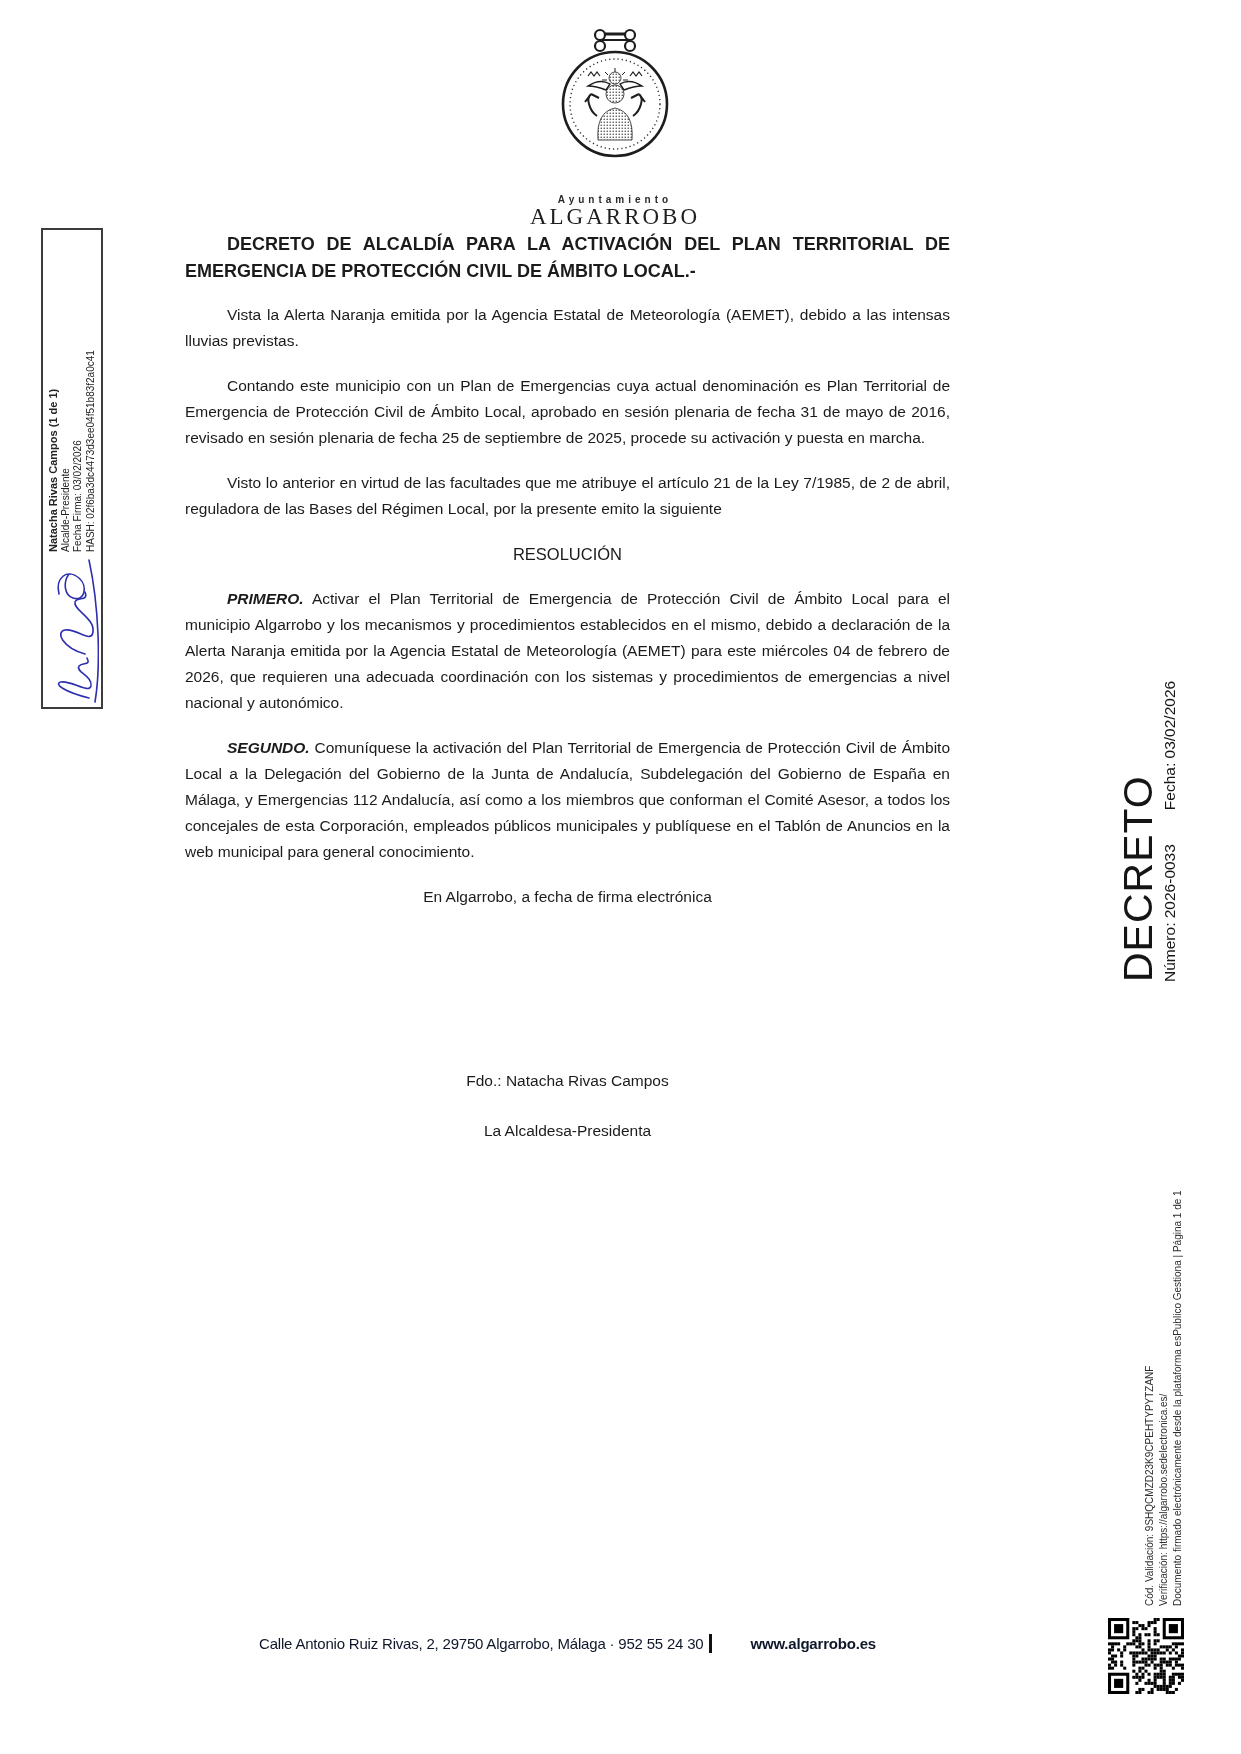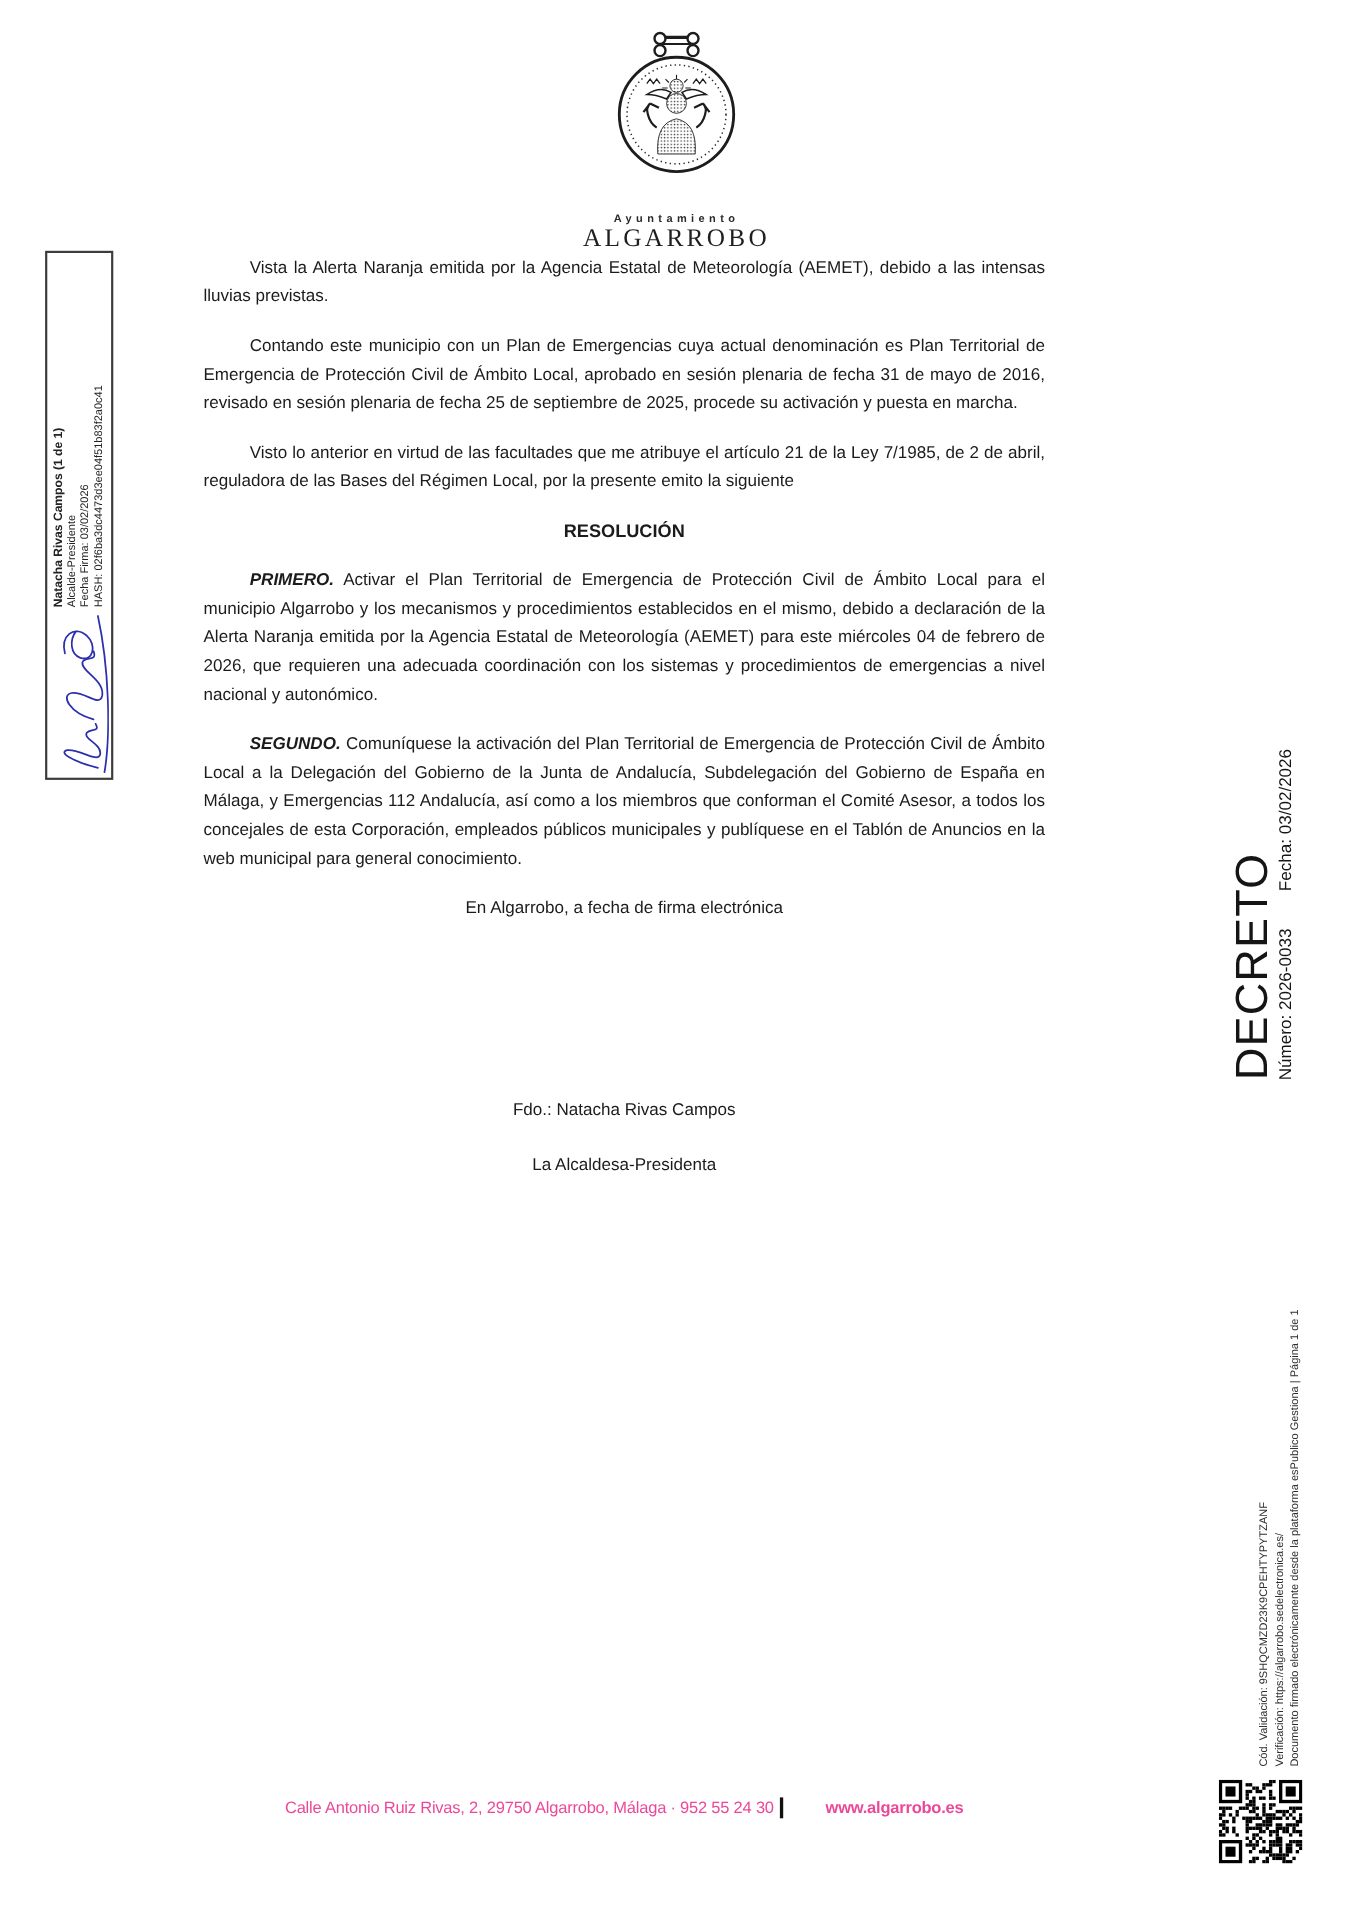--- a/index.html
+++ b/index.html
@@ -25,21 +25,21 @@
   .doc-body {
     position:absolute; left:185px; top:231px; width:765px;
     font-size:15.5px; line-height:26px; text-align:justify;
   }
   .doc-title {
     font-weight:bold; font-size:18px; line-height:27px; text-indent:42px;
     margin-bottom:17px; text-align:justify;
   }
   .para { text-indent:42px; margin-bottom:19px; }
   .para .lead { font-weight:bold;font-style:italic; }
-  .res-heading { text-align:center; font-weight:bold; font-size:16.5px; margin-bottom:19px; text-indent:0; }
+  .res-heading { text-align:center; font-weight:normal; font-size:16.5px; margin-bottom:19px; text-indent:0; }
   .center-line { text-align:center; text-indent:0; }
   .closing-1 { margin-top:0; }
   .closing-2 { margin-top:24px; }
   .closing-3 { margin-top:158px; }
   
   .stamp-box {
     position:absolute; left:41px; top:228px; width:62px; height:481px;
     border:2px solid #3c3c3c; background:#fff;
   }
   .stamp-rot {
@@ -64,21 +64,21 @@
     position:absolute; left:1143px; top:1606px; width:660px; height:46px;
     transform:rotate(-90deg); transform-origin:0 0; white-space:nowrap;
   }
   .fineprint-rot div { font-size:10px; line-height:14px; color:#2c2c2c; }
   
   .qr { position:absolute; left:1108px; top:1618px; width:76px; height:76px; }
   
   .footer {
     position:absolute; left:185px; top:1634px; width:765px;
     display:flex; justify-content:center; align-items:center;
-    font-size:15px; color:#ec4899; text-align:center;
+    font-size:15px; color:#0f172a; text-align:center;
   }
   .footer .addr { letter-spacing:-0.2px; }
   .footer .sep { width:3px; height:19px; background:#111; margin-left:6px; }
   .footer .site { font-weight:bold; margin-left:38px; letter-spacing:-0.2px; }
 </style>
 </head>
 <body>
 
 <div class="page">
 
@@ -118,20 +118,21 @@
 
     <path d="M33 66 q-4 4 -2 10 q2 8 8 12 M33 66 l8 4 M33 66 l-6 8" fill="none" stroke="#1d1d1d" stroke-width="2"></path>
     <path d="M81 66 q4 4 2 10 q-2 8 -8 12 M81 66 l-8 4 M81 66 l6 8" fill="none" stroke="#1d1d1d" stroke-width="2"></path>
 
     <path d="M40 112 Q38 84 57 80 Q76 84 74 112 Z" fill="url(#dots)" stroke="#1d1d1d" stroke-width="0.8"></path>
   </svg>
   <div class="org-small">Ayuntamiento</div>
   <div class="org-line2">ALGARROBO</div>
 
   <div class="doc-body">
+    <div class="doc-title">DECRETO DE ALCALDÍA PARA LA ACTIVACIÓN DEL PLAN TERRITORIAL DE EMERGENCIA DE PROTECCIÓN CIVIL DE ÁMBITO LOCAL.-</div>
 
     <p class="para">Vista la Alerta Naranja emitida por la Agencia Estatal de Meteorología (AEMET), debido a las intensas lluvias previstas.</p>
     <p class="para">Contando este municipio con un Plan de Emergencias cuya actual denominación es Plan Territorial de Emergencia de Protección Civil de Ámbito Local, aprobado en sesión plenaria de fecha 31 de mayo de 2016, revisado en sesión plenaria de fecha 25 de septiembre de 2025, procede su activación y puesta en marcha.</p>
     <p class="para">Visto lo anterior en virtud de las facultades que me atribuye el artículo 21 de la Ley 7/1985, de 2 de abril, reguladora de las Bases del Régimen Local, por la presente emito la siguiente</p>
 
     <p class="para res-heading">RESOLUCIÓN</p>
 
     <p class="para"><span class="lead">PRIMERO.</span><span> Activar el Plan Territorial de Emergencia de Protección Civil de Ámbito Local para el municipio Algarrobo y los mecanismos y procedimientos establecidos en el mismo, debido a declaración de la Alerta Naranja emitida por la Agencia Estatal de Meteorología (AEMET) para este miércoles 04 de febrero de 2026, que requieren una adecuada coordinación con los sistemas y procedimientos de emergencias a nivel nacional y autonómico.</span></p>
     <p class="para"><span class="lead">SEGUNDO.</span><span> Comuníquese la activación del Plan Territorial de Emergencia de Protección Civil de Ámbito Local a la Delegación del Gobierno de la Junta de Andalucía, Subdelegación del Gobierno de España en Málaga, y Emergencias 112 Andalucía, así como a los miembros que conforman el Comité Asesor, a todos los concejales de esta Corporación, empleados públicos municipales y publíquese en el Tablón de Anuncios en la web municipal para general conocimiento.</span></p>
 

